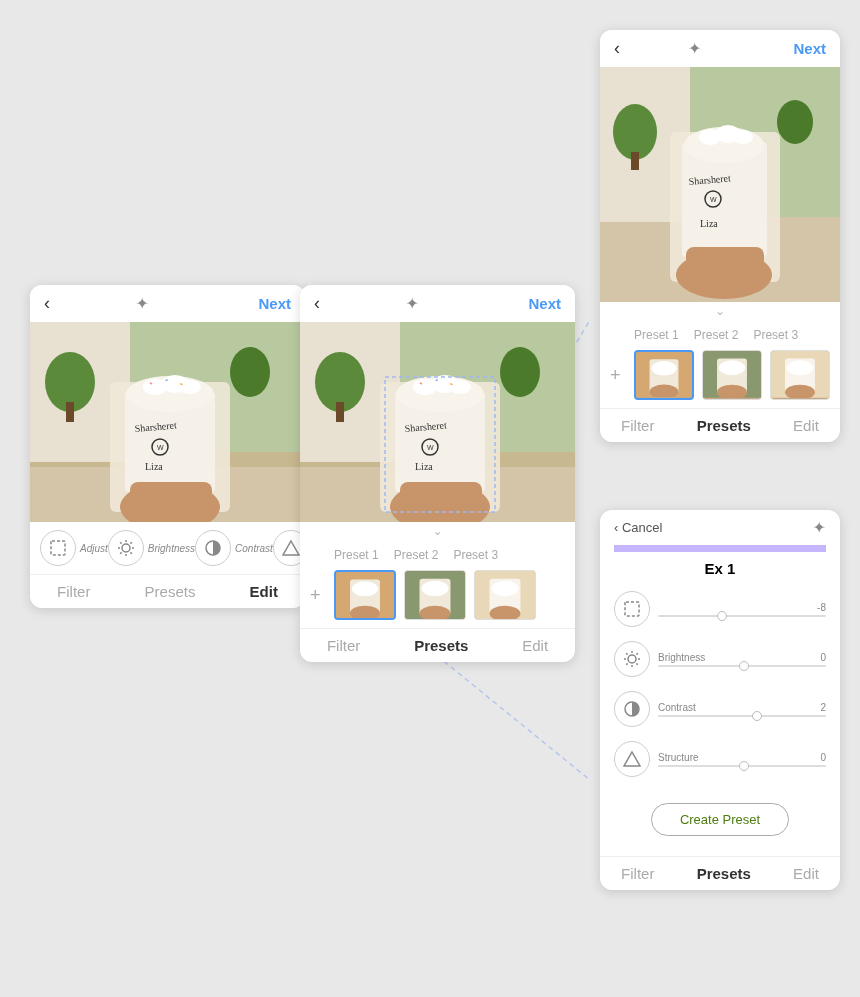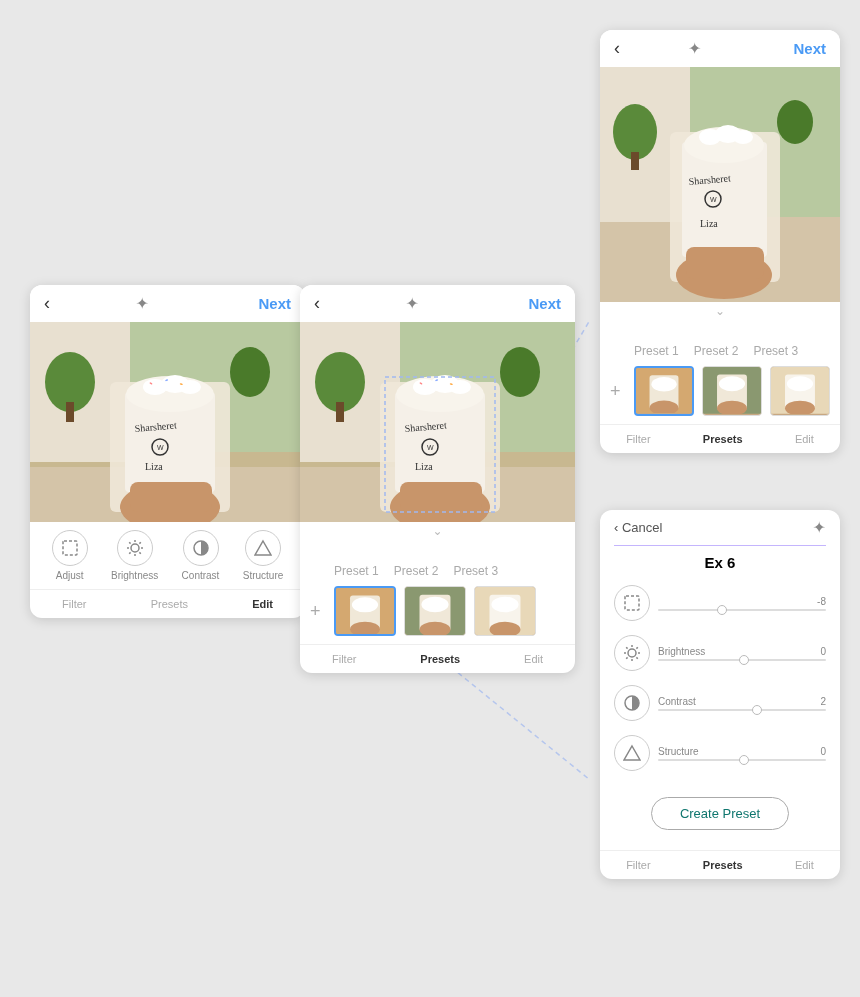--- a/index.html
+++ b/index.html
@@ -85,63 +85,63 @@
 
     
     .phone-tabs {
       display: flex;
       justify-content: space-around;
       padding: 8px 0;
       border-top: 1px solid #eee;
     }
 
     .tab-item {
-      font-size: 11px;
+      font-size: 15px;
       color: #aaa;
       text-align: center;
       cursor: pointer;
     }
 
     .tab-item.active {
       color: #333;
       font-weight: 700;
     }
 
     
     .edit-tools {
       display: flex;
       justify-content: space-around;
       align-items: center;
       padding: 8px 10px;
     }
 
     .tool-item {
       display: flex;
-      flex-direction: column;
+      flex-direction: row;
       align-items: center;
       gap: 4px;
       font-size: 10px;
       color: #888;
+      font-style: italic;
     }
 
     .tool-icon {
       width: 36px;
       height: 36px;
       border: 1.5px solid #ccc;
       border-radius: 50%;
       display: flex;
       align-items: center;
       justify-content: center;
       font-size: 14px;
     }
 
     
     .presets-section {
       padding: 8px 10px;
-      margin-top: 16px;
     }
 
     .presets-header {
       display: flex;
       gap: 15px;
       font-size: 12px;
       color: #aaa;
       margin-bottom: 8px;
       padding-left: 24px;
     }
@@ -173,21 +173,21 @@
 
     
     .edit-panel {
       padding: 0 14px 10px;
     }
 
     .edit-panel-header {
       display: flex;
       align-items: center;
       padding: 8px 0;
-      border-bottom: 1px solid #c4b5fd;
+      border-bottom: 7px solid #c4b5fd;
       margin-bottom: 8px;
     }
 
     .cancel-btn {
       font-size: 13px;
       color: #555;
       cursor: pointer;
       display: flex;
       align-items: center;
       gap: 3px;
@@ -257,21 +257,21 @@
     }
 
     .create-preset-btn {
       display: block;
       margin: 26px auto 10px;
       padding: 8px 28px;
       border: 1.5px solid #aaa;
       border-radius: 20px;
       background: white;
       font-size: 13px;
-      color: #0f766e;
+      color: #4d7c0f;
       cursor: pointer;
     }
 
     
     .coffee-bg {
       width: 100%;
       height: 100%;
       position: absolute;
       top: 0; left: 0;
     }
@@ -548,21 +548,21 @@
   </div>
 </div>
 
 <div class="phone-mockup phone4">
   <div class="edit-panel">
     <div class="edit-panel-header">
       <span class="cancel-btn">‹ Cancel</span>
       <span class="sun-icon-small">✦</span>
     </div>
 
-    <div class="preset-name">Ex 6</div>
+    <div class="preset-name">Ex 1</div>
 
     <div class="slider-row">
       <div class="slider-icon">
         <svg width="18" height="18" viewBox="0 0 18 18">
             <rect x="2" y="2" width="14" height="14" rx="1" fill="none" stroke="#888" stroke-width="1.5" stroke-dasharray="3,2"></rect>
           </svg>
       </div>
       <div class="slider-area">
         <div class="slider-label-row">
           <span></span>

